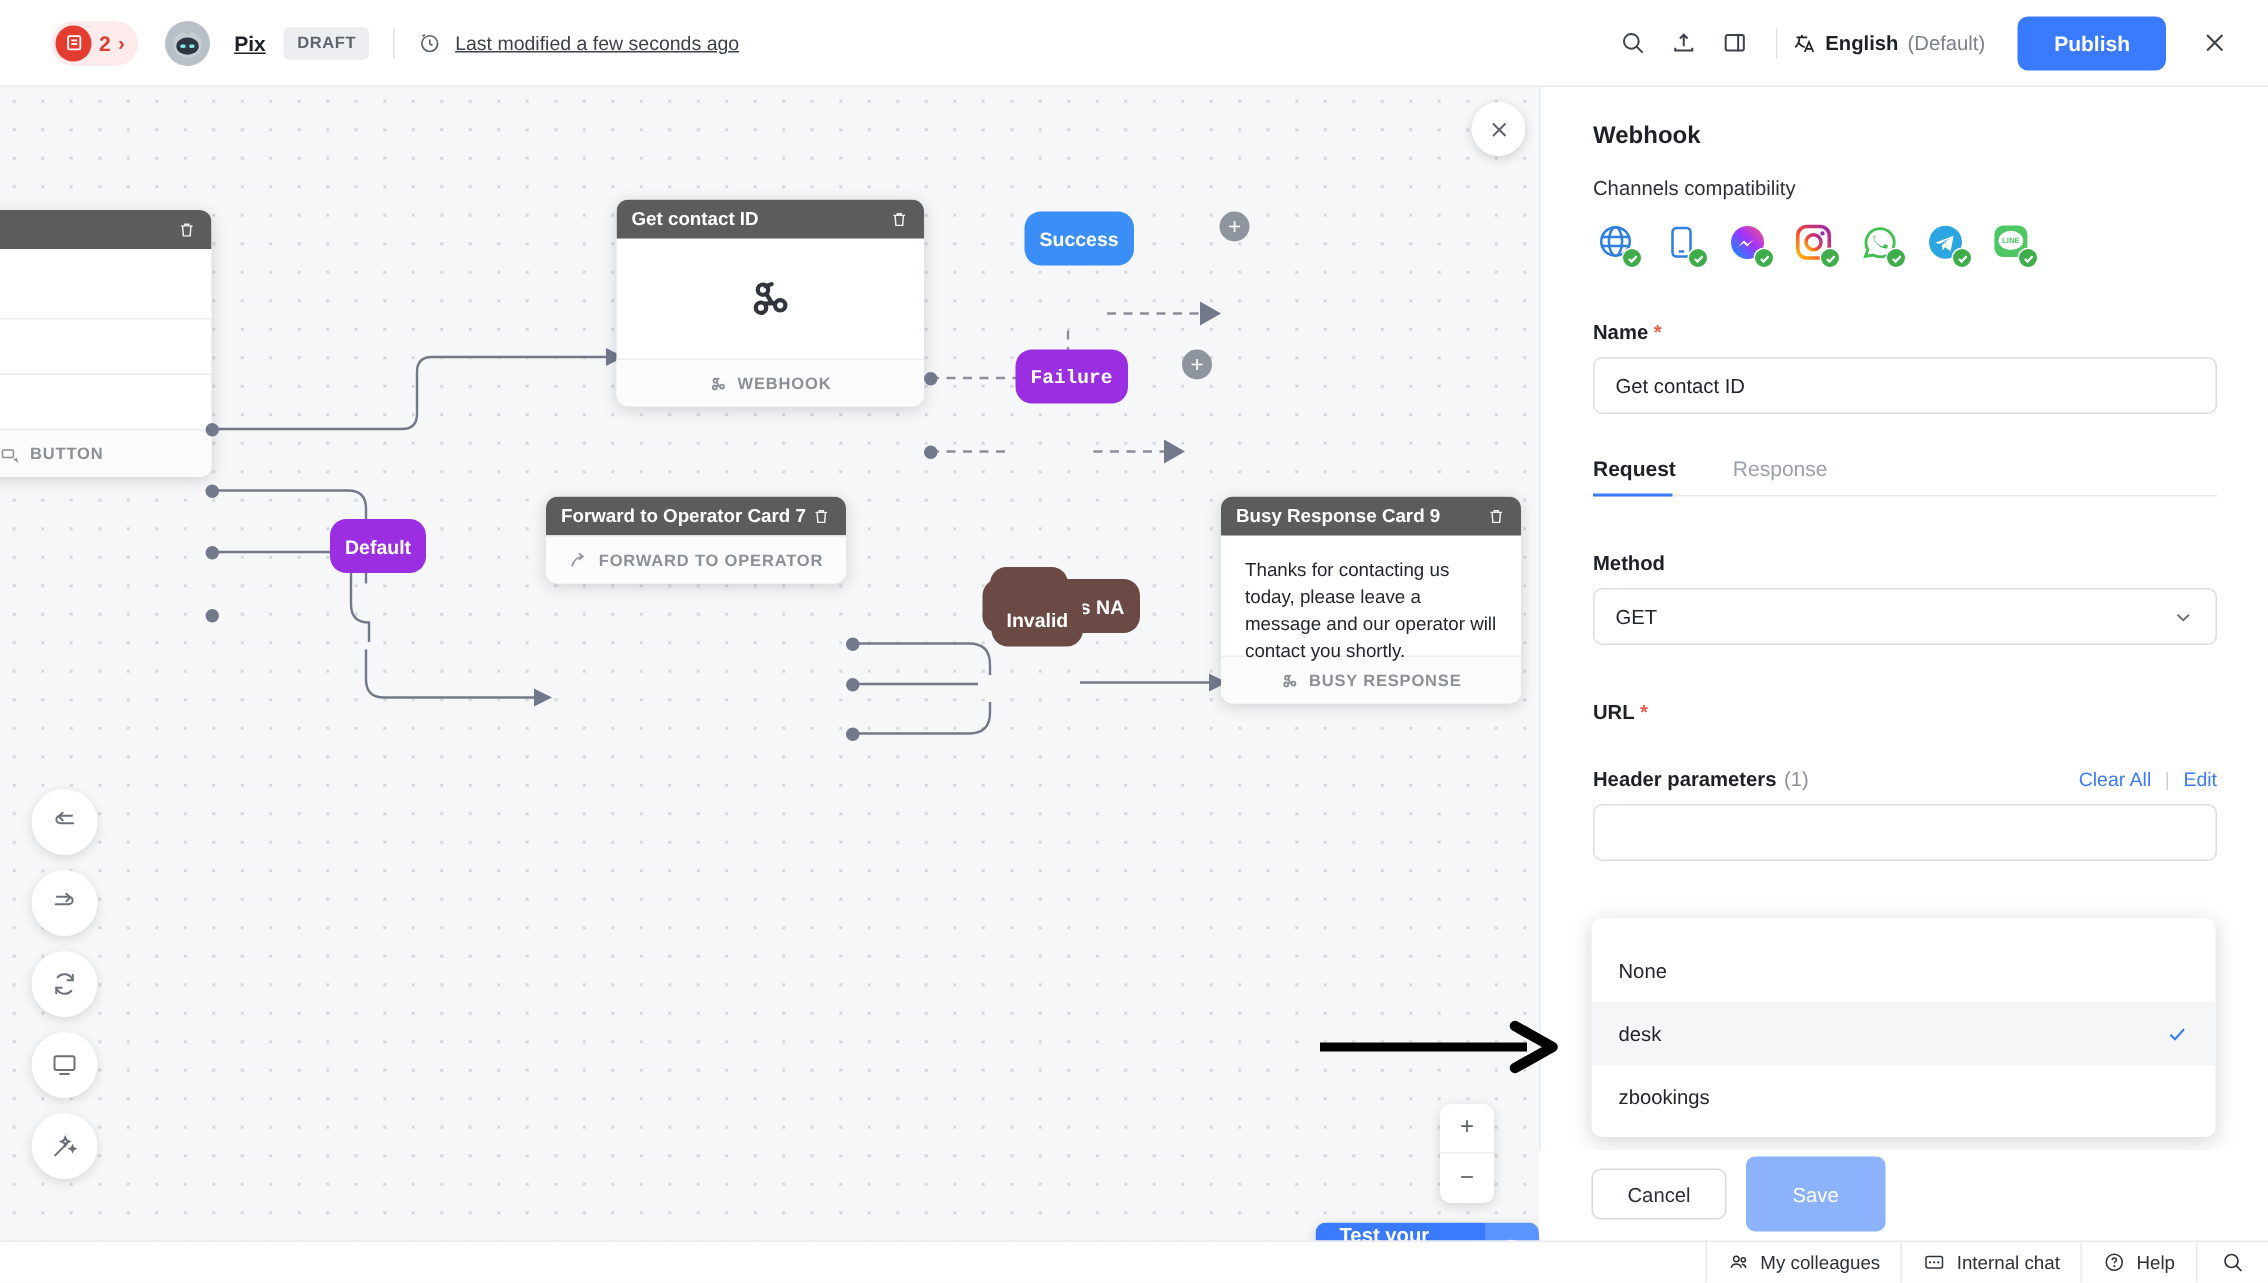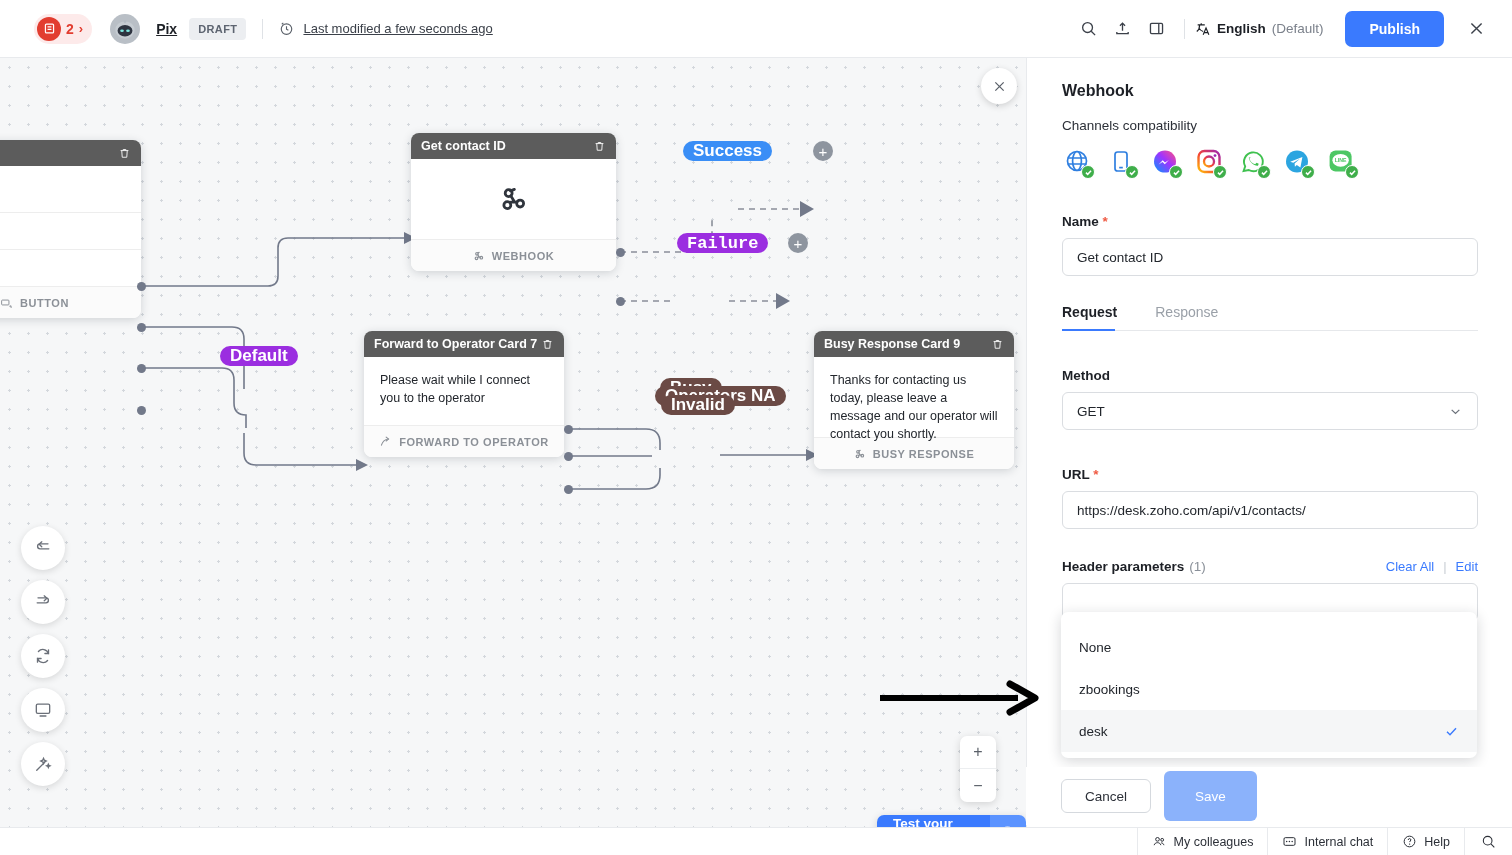--- a/index.html
+++ b/index.html
@@ -90,23 +90,23 @@
   .card-head .del { opacity: .92; cursor: pointer; display:flex; }
   .card-body { padding: 14px 16px; font-size: 12.5px; line-height: 1.45; color: #22262c; }
   .card-foot {
     border-top: 1px solid #ededed; background: #fbfbfb;
     height: 32px; display: flex; align-items: center; justify-content: center;
     gap: 7px; color: #8b9097; font-size: 11px; letter-spacing: .55px; font-weight: 600;
   }
   .card-row { border-top: 1px solid #ededed; padding: 11px 16px; font-size: 12.5px; }
 
   .badge {
-    position: absolute; border-radius: 11px; height: 20px;
+    position: absolute; border-radius: 11px; height: 36px;
     display: flex; align-items: center; justify-content: center;
-    color: #fff; font-size: 17px; font-weight: 600; padding: 0 10px;
+    color: #fff; font-size: 13px; font-weight: 600; padding: 0 10px;
     white-space: nowrap; z-index: 6;
   }
   .b-success { background: #3a8ef6; }
   .b-failure { background: #9b2ee0; }
   .b-default { background: #9b2ee0; }
   .b-brown   { background: #6b4a45; }
 
   .plus-node {
     position: absolute; width: 20px; height: 20px; border-radius: 50%;
     background: #8e959f; color: #fff; display: flex; align-items: center;
@@ -408,21 +408,20 @@
 
     <div class="card" style="left:364px;top:273px;width:200px;">
       <div class="card-head">
         <span class="ttl">Forward to Operator Card 7</span>
         <span class="del">
           <svg width="13" height="13" viewBox="0 0 16 16" fill="none" stroke="#fff" stroke-width="1.2">
             <path d="M3.2 4.4h9.6M6.4 4.4V3.1h3.2v1.3M4.6 4.4l.6 8.2h5.6l.6-8.2"></path>
           </svg>
         </span>
       </div>
-      <div class="card-body" style="height:68px;">Please wait while I connect you to the operator</div>
       <div class="card-foot">
         <span style="display:flex;">
           <svg width="13" height="13" viewBox="0 0 16 16" fill="none" stroke="#8b9097" stroke-width="1.3" stroke-linecap="round">
             <path d="M3 12.5c1.5-5 5-7.2 8.4-7.6"></path>
               <path d="M8.8 2.6l3 2.4-3 2.4"></path>
           </svg>
         </span>
         <span>FORWARD TO OPERATOR</span>
       </div>
     </div>
@@ -645,51 +644,48 @@
           <svg width="15" height="15" viewBox="0 0 18 18" fill="none" stroke="currentColor" stroke-width="1.5">
               <path d="M4.4 7l4.6 4.4L13.6 7"></path>
             </svg>
         </span>
       </div>
 
       <div class="flabel">
         <span>URL</span>
         <span class="req">*</span>
       </div>
-      <div class="finput">
-        <span>https://desk.zoho.com/api/v1/contacts/</span>
-      </div>
 
       <div class="hp-row">
         <span class="hp-title">Header parameters</span>
         <span class="hp-count">(1)</span>
         <span class="hp-acts">
           <a>Clear All</a>
           <span class="sep">|</span>
           <a>Edit</a>
         </span>
       </div>
       <div class="hp-field"></div>
     </div>
   </div>
 
   <div class="dropdown">
     <div class="dd-item">
       <span>None</span>
     </div>
-    <div class="dd-item">
-      <span>zbookings</span>
-    </div>
     <div class="dd-item sel">
       <span>desk</span>
       <span class="ck">
         <svg width="15" height="15" viewBox="0 0 18 18" fill="none" stroke="currentColor" stroke-width="1.7">
             <path d="M3.6 9.4l3.6 3.6 7.2-8"></path>
           </svg>
       </span>
+    </div>
+    <div class="dd-item">
+      <span>zbookings</span>
     </div>
   </div>
 
   <div class="panel-foot">
     <button class="btn-cancel">Cancel</button>
     <button class="btn-save">Save</button>
   </div>
 
   <div class="statusbar">
     <div class="sb-item">

